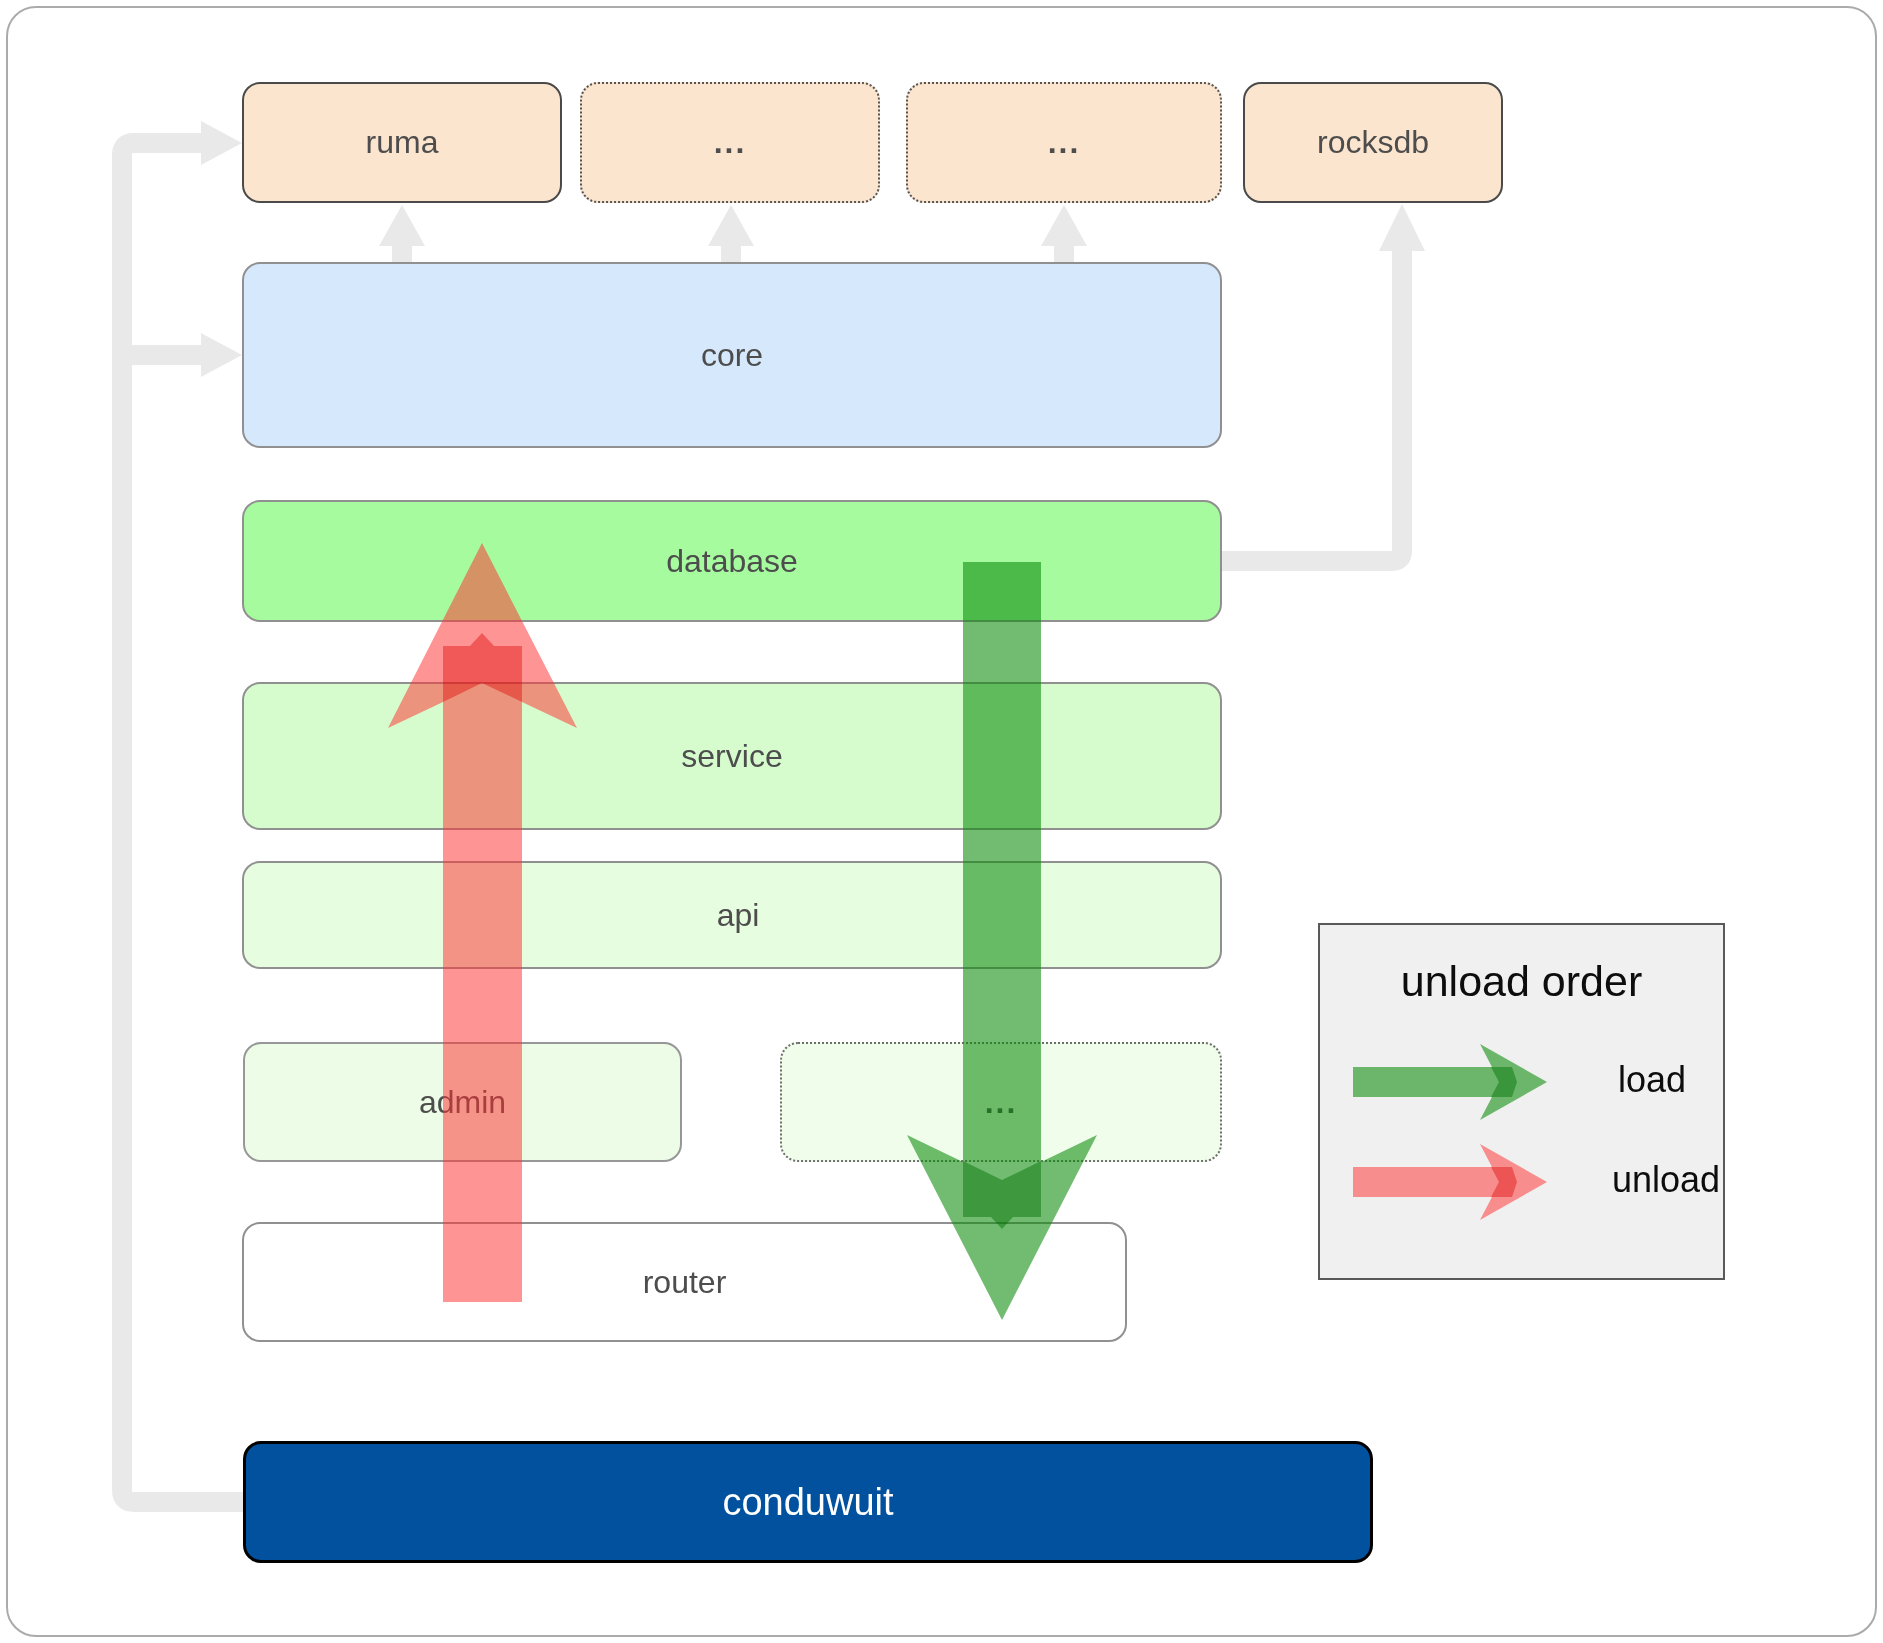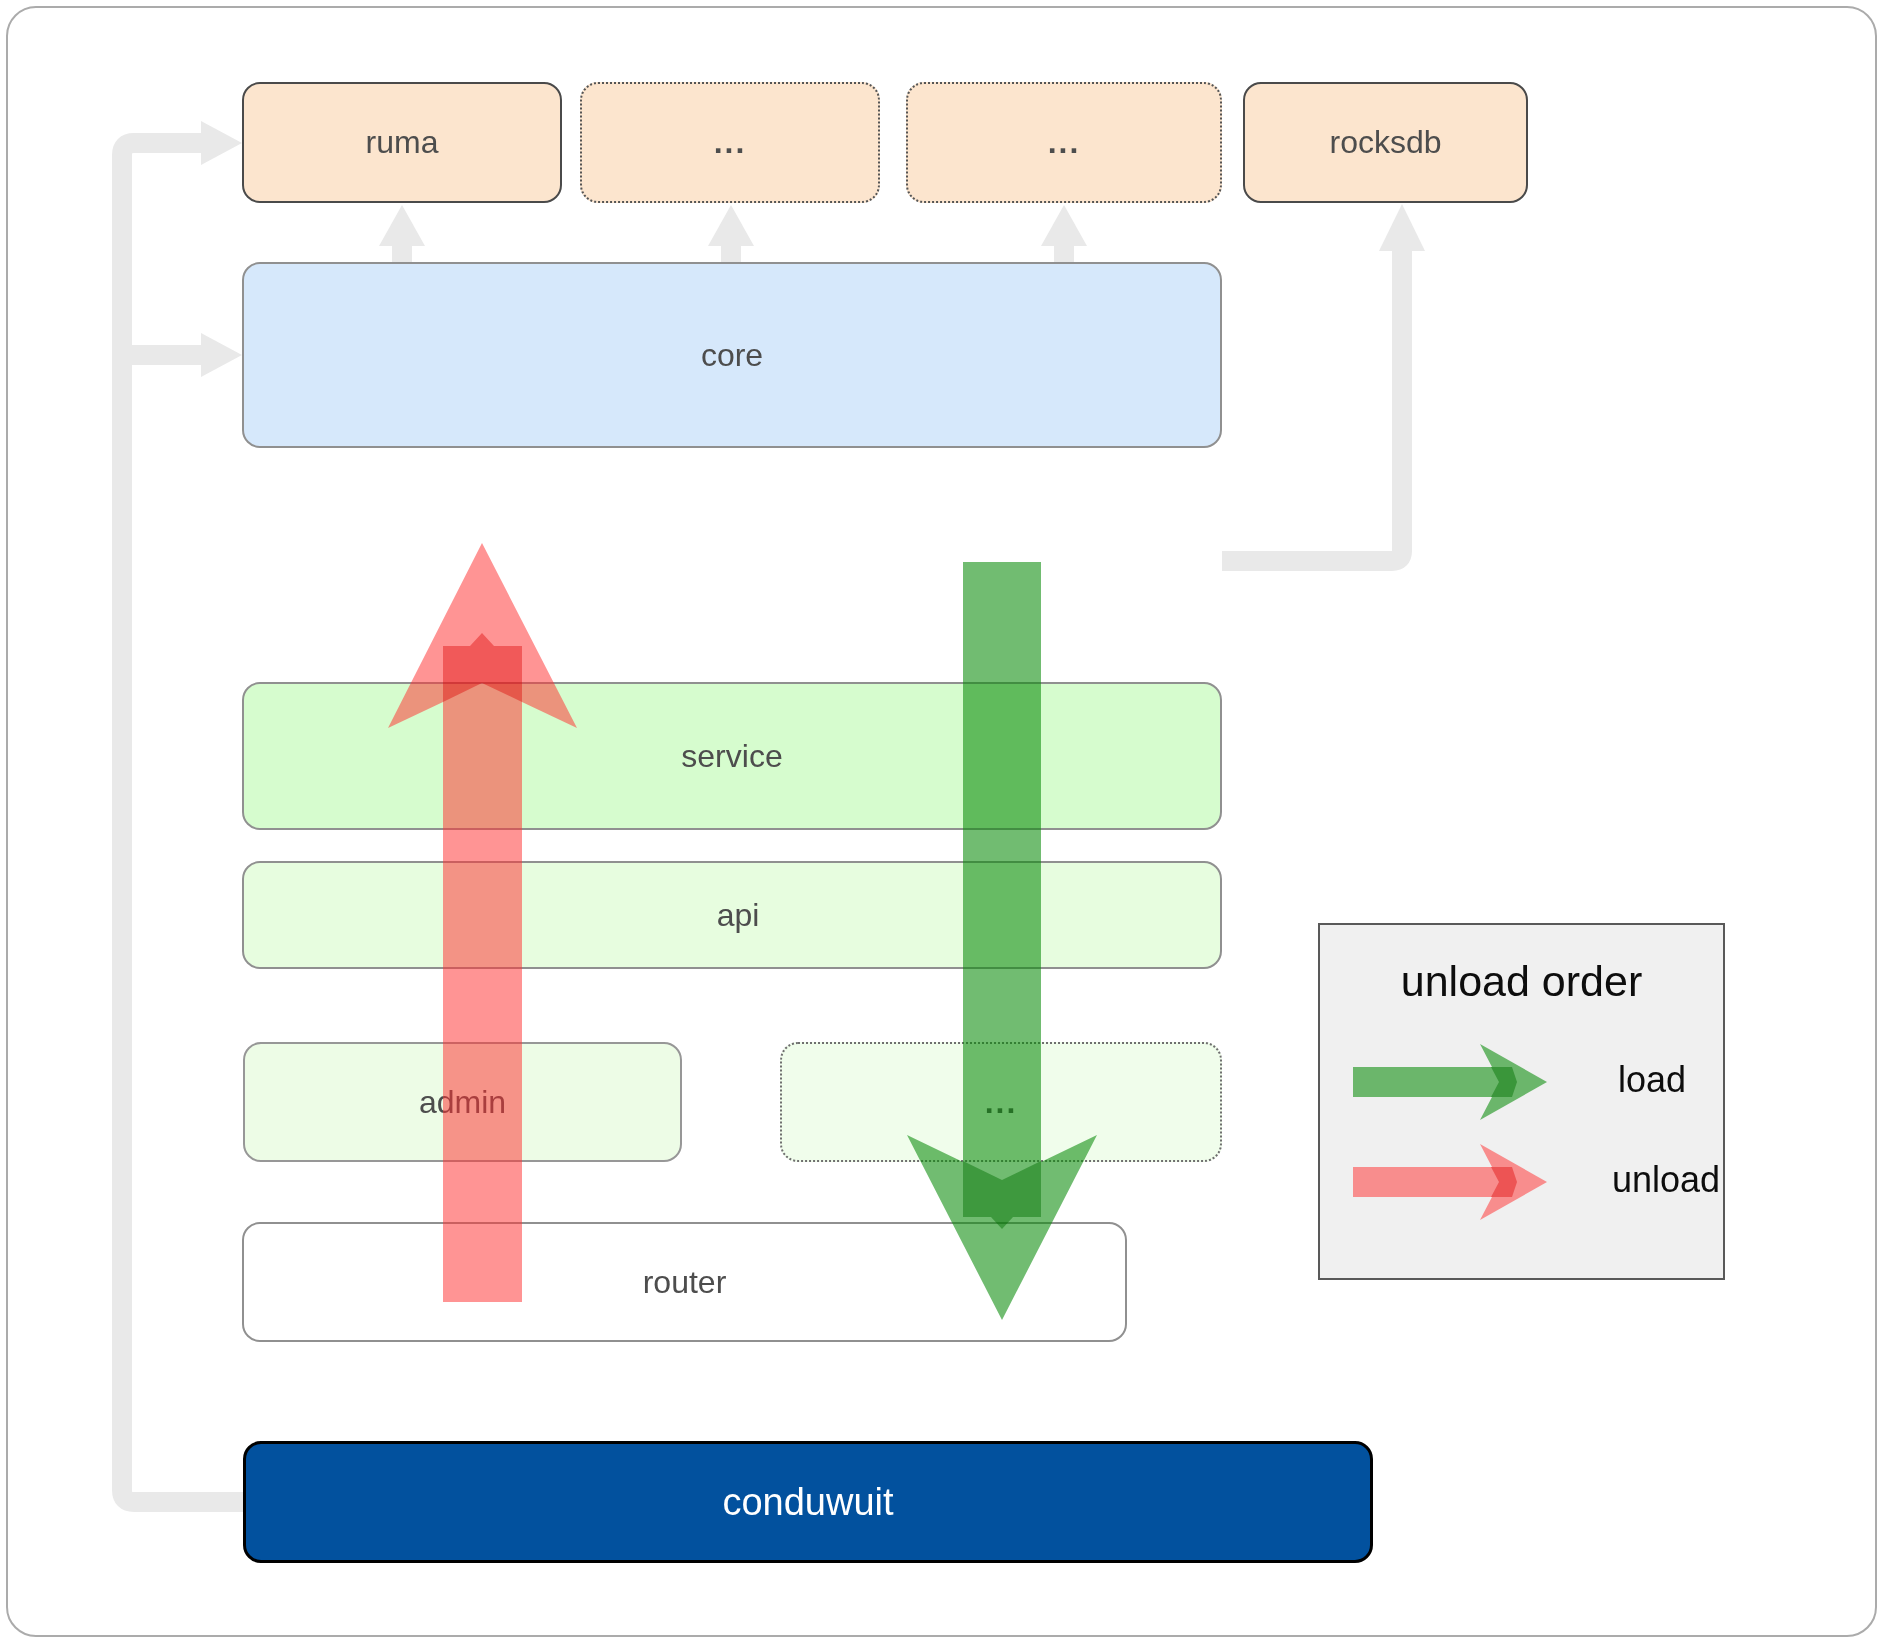--- a/index.html
+++ b/index.html
@@ -66,26 +66,29 @@
 
   <div class="box peach" style="left:242px;top:82px;width:320px;height:121px;">
     <span>ruma</span>
   </div>
   <div class="box peach-dotted dots" style="left:580px;top:82px;width:300px;height:121px;">
     <span>...</span>
   </div>
   <div class="box peach-dotted dots" style="left:906px;top:82px;width:316px;height:121px;">
     <span>...</span>
   </div>
-  <div class="box peach" style="left:1243px;top:82px;width:285px;height:121px;">
+  <div class="box peach" style="left:1243px;top:82px;width:260px;height:121px;">
     <span>rocksdb</span>
   </div>
 
   <div class="box blue" style="left:242px;top:262px;width:980px;height:186px;">
     <span>core</span>
+  </div>
+  <div class="box g1" style="left:242px;top:500px;width:980px;height:122px;">
+    <span>database</span>
   </div>
   <div class="box g2" style="left:242px;top:682px;width:980px;height:148px;">
     <span>service</span>
   </div>
   <div class="box g3" style="left:242px;top:861px;width:980px;height:108px;padding-left:12px;">
     <span>api</span>
   </div>
   <div class="box g4" style="left:243px;top:1042px;width:439px;height:120px;">
     <span>admin</span>
   </div>

